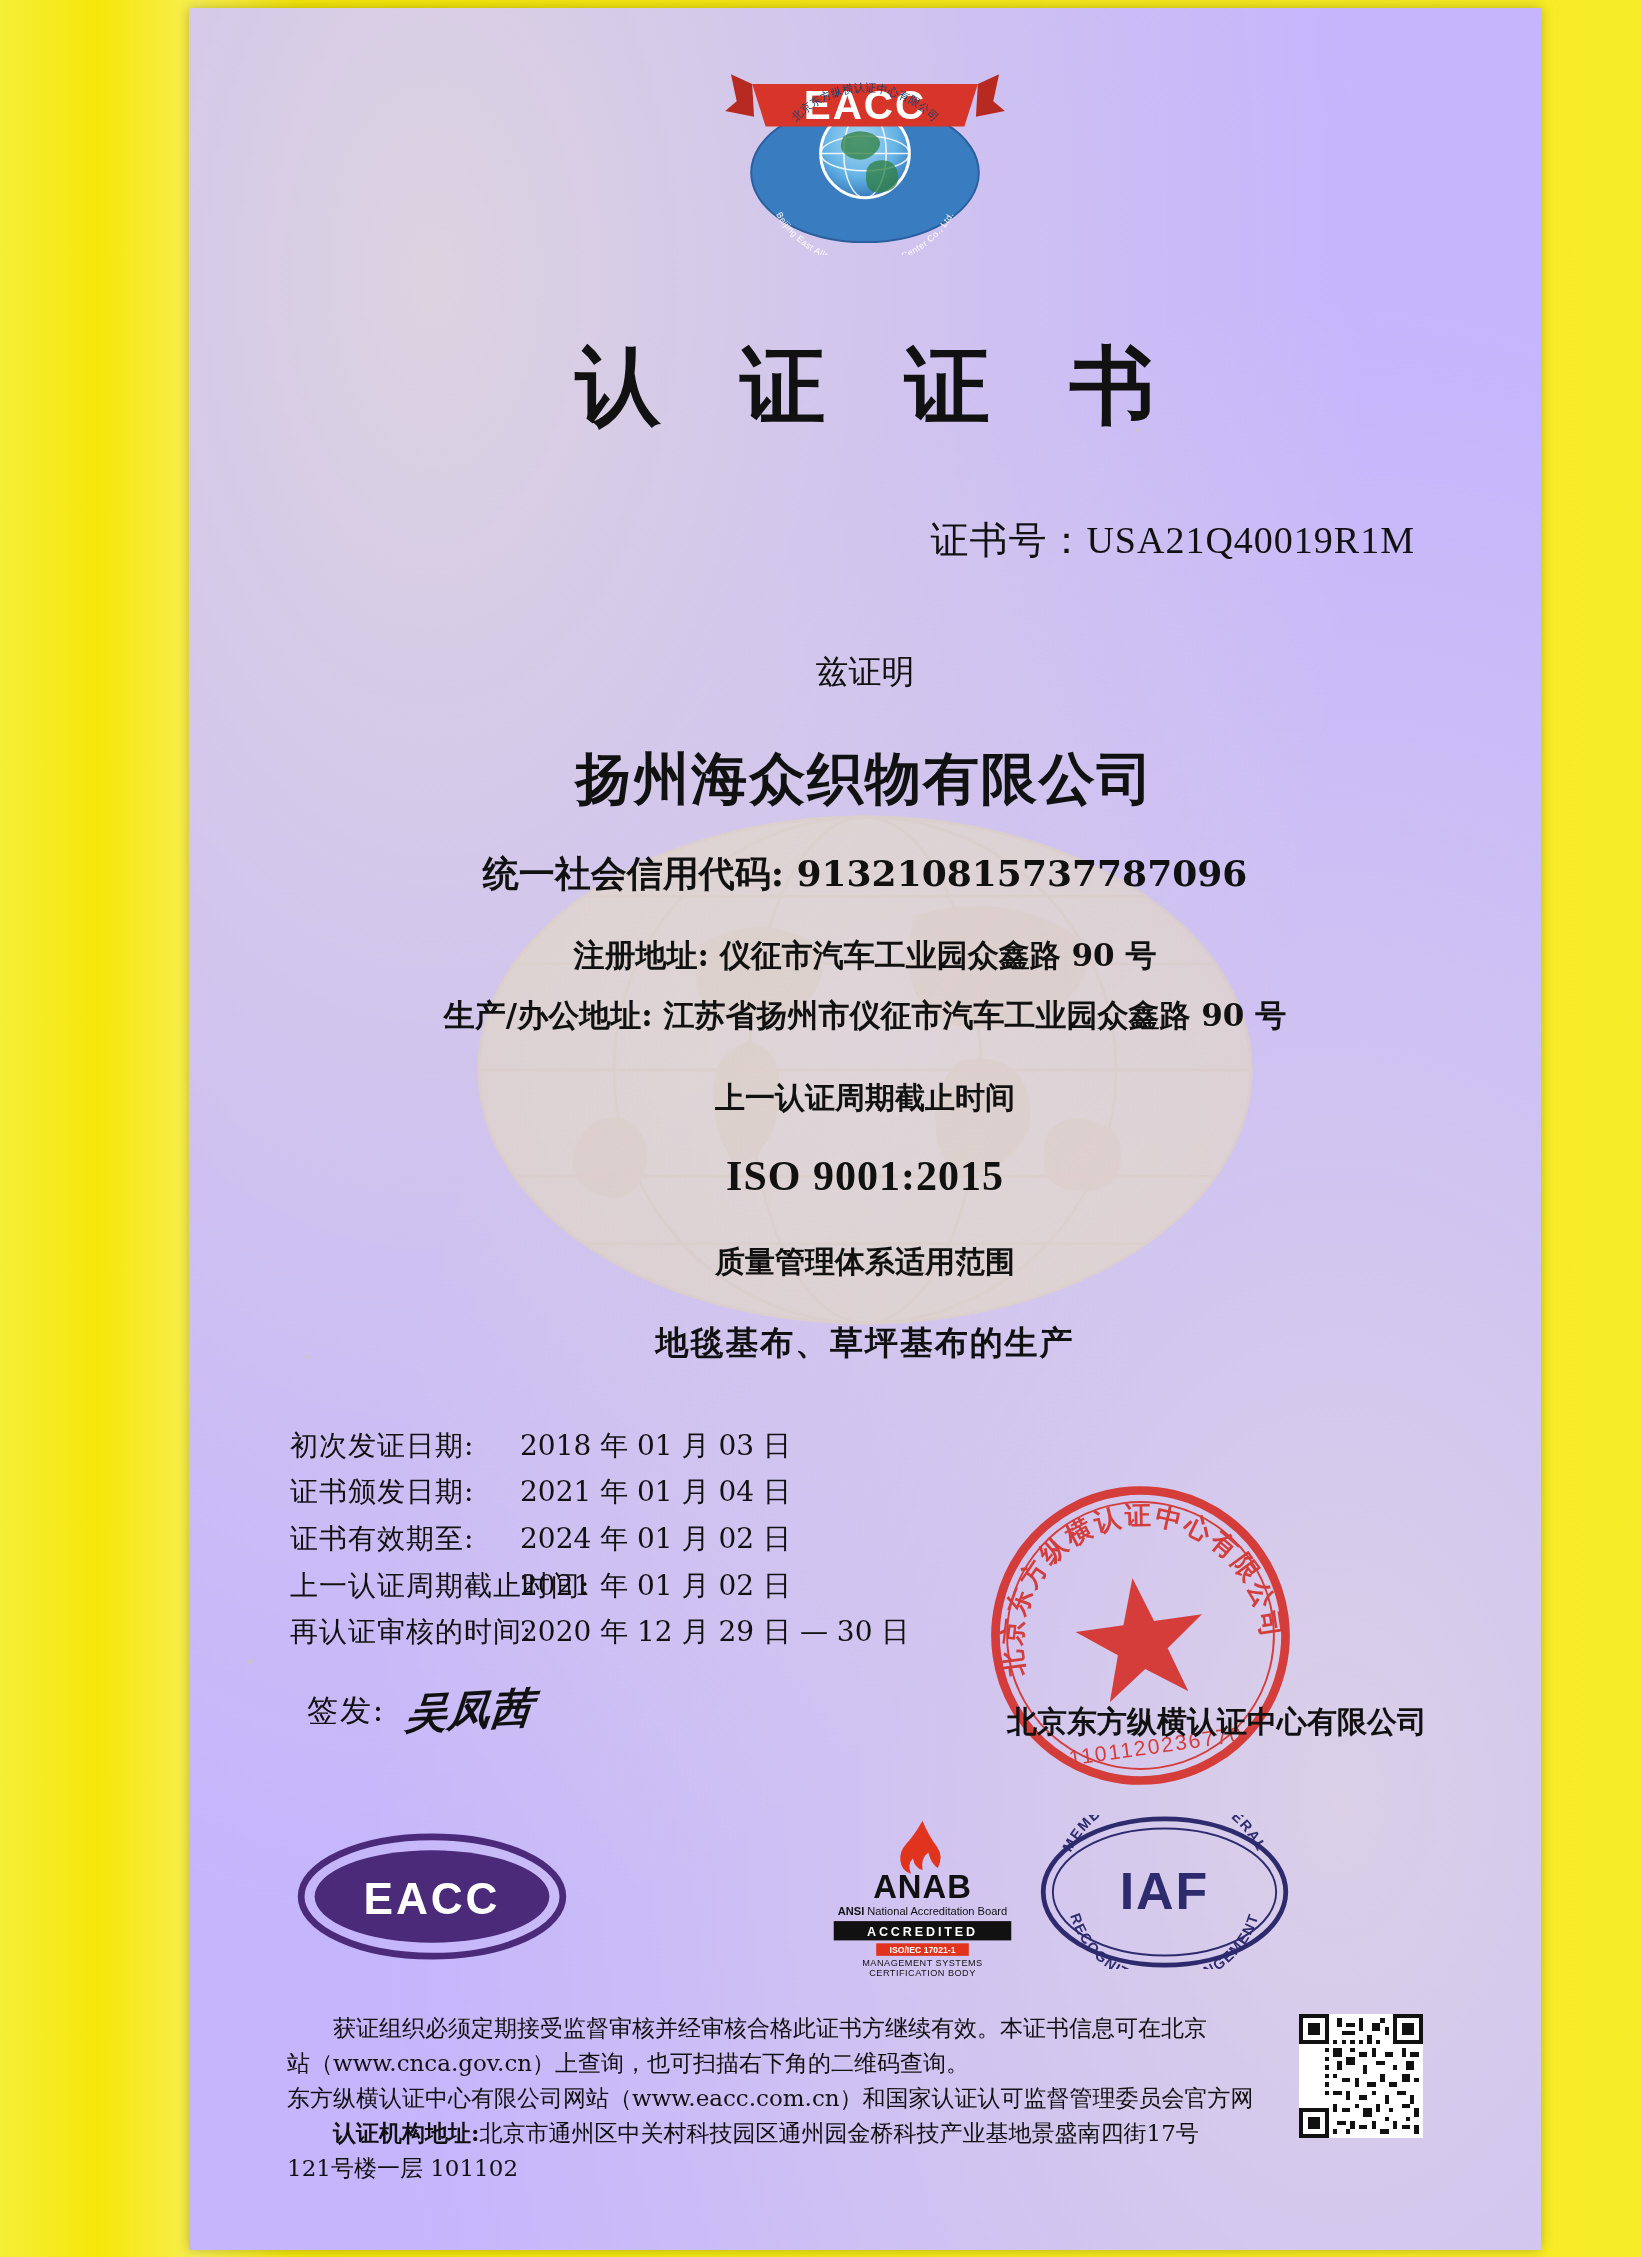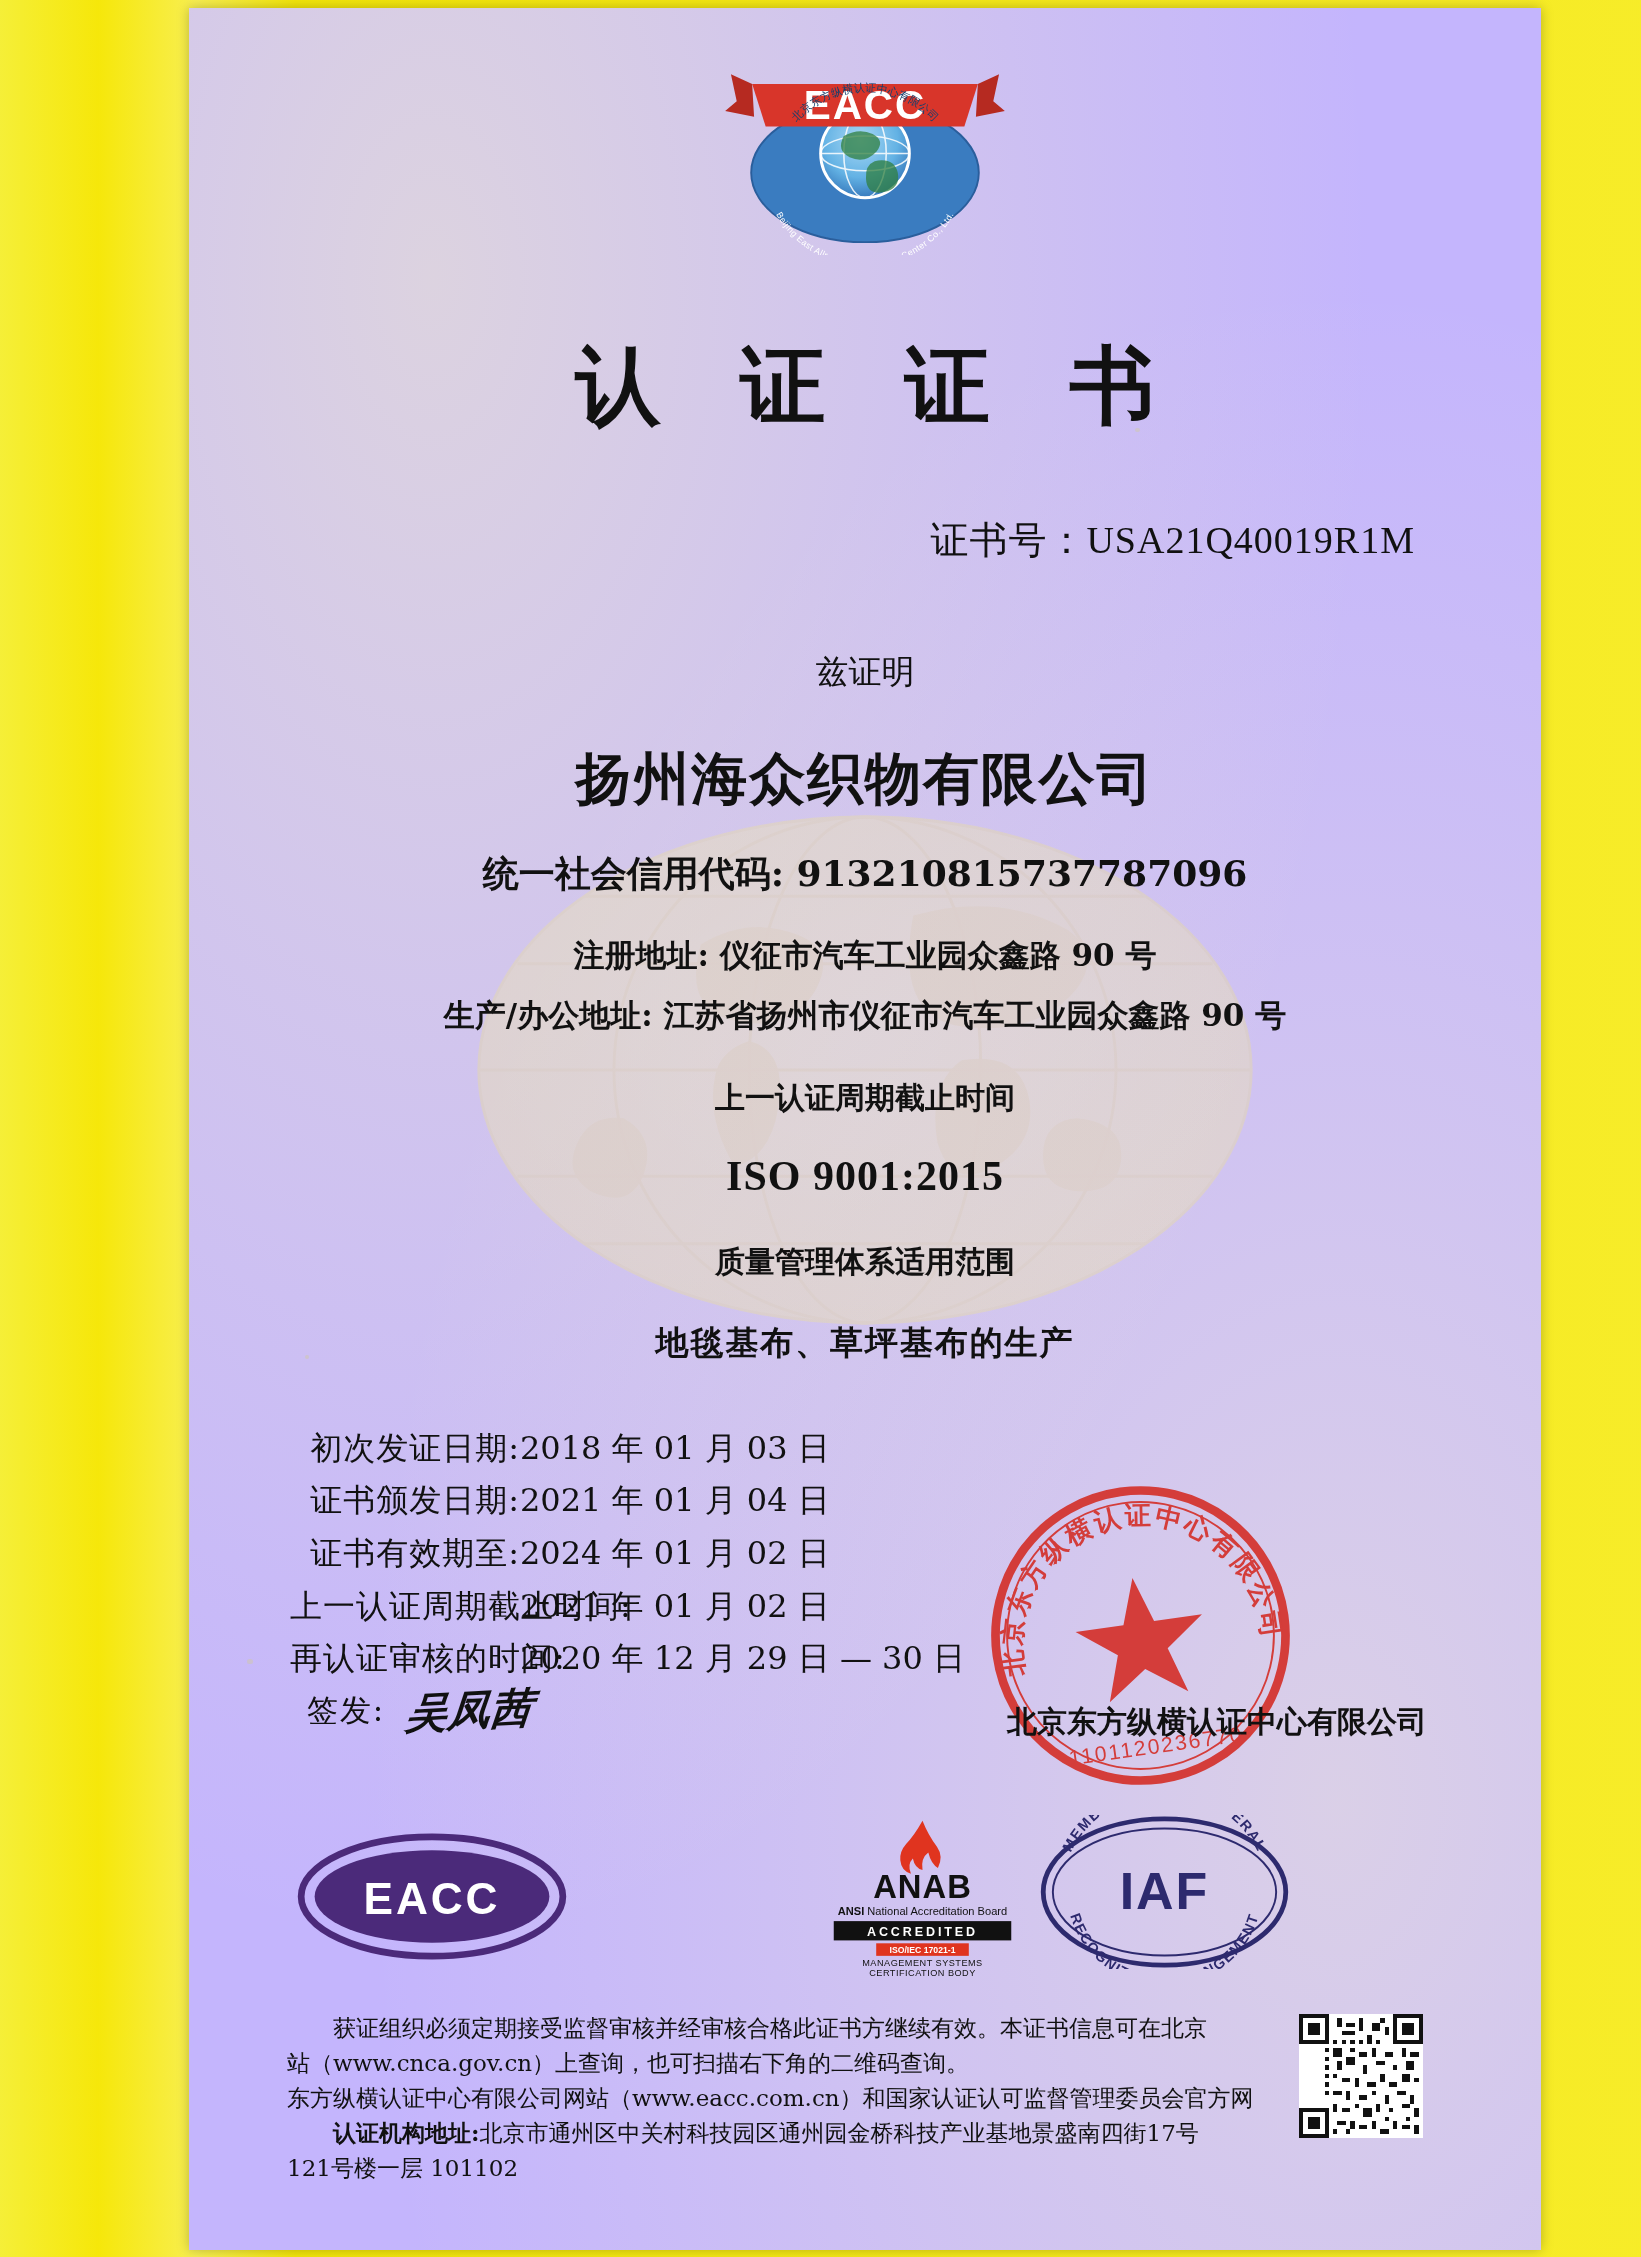--- a/index.html
+++ b/index.html
@@ -122,24 +122,23 @@
     position: absolute;
     left: 101px;
     top: 1419px;
     z-index: 3;
     color: #111;
   }
   .date-row {
     display: flex;
     align-items: baseline;
     margin-bottom: 8.7px;
-    font-size: 32px;
+    font-size: 28px;
     font-family: "DejaVu Serif", serif;
     white-space: nowrap;
-    text-align: right;
   }
   .date-row .dlabel {
     width: 230px;
     letter-spacing: 1px;
   }
   .date-row .dval {
     font-family: "DejaVu Serif", serif;
   }
 
   .sign-row {

